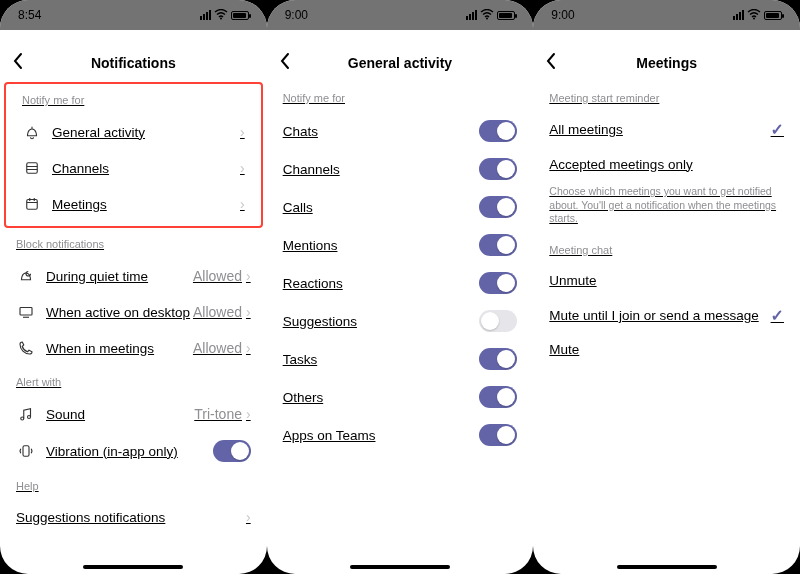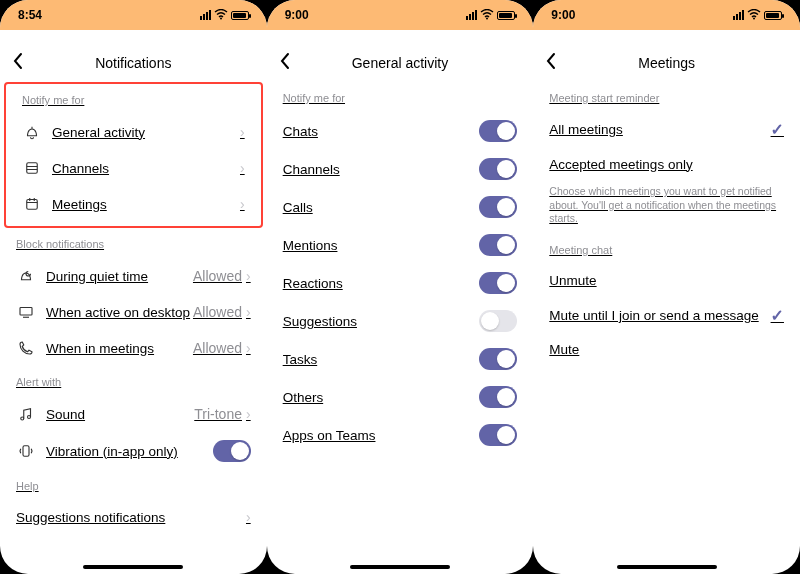--- a/index.html
+++ b/index.html
@@ -1,34 +1,34 @@
 <!DOCTYPE html>
 <html><head>
 <meta charset="utf-8">
 <style>
   * { box-sizing: border-box; margin: 0; padding: 0; font-family: -apple-system, BlinkMacSystemFont, "Segoe UI", sans-serif; }
   body { background: #000; width: 800px; height: 574px; overflow: hidden; display: flex; }
   .phone { width: 266.66px; height: 574px; background: #fff; position: relative; display: flex; flex-direction: column; border-radius: 28px 28px 28px 28px; overflow: hidden;}
   .phone + .phone { margin-left: 0; }
-  .statusbar { height: 30px; display: flex; justify-content: space-between; align-items: center; padding: 0 18px; background: #fdba74; font-size: 12px; font-weight: 700; }
+  .statusbar { height: 30px; display: flex; justify-content: space-between; align-items: center; padding: 0 18px; background: #737373; font-size: 12px; font-weight: 400; }
   .statusbar .right { display: flex; align-items: center; gap: 3px; }
   .signal { display:inline-flex; align-items:flex-end; gap:1px;}
   .signal span{display:inline-block;width:2px;background:#000;}
   .signal span:nth-child(1){height:4px;}
   .signal span:nth-child(2){height:6px;}
   .signal span:nth-child(3){height:8px;}
   .signal span:nth-child(4){height:10px;}
   .wifi { font-size:11px;}
   .batt { width:18px;height:9px;border:1px solid #000;border-radius:2px;position:relative;}
   .batt::after{content:'';position:absolute;right:-3px;top:2px;width:2px;height:4px;background:#000;border-radius:1px;}
   .batt .fill{position:absolute;left:1px;top:1px;bottom:1px;width:13px;background:#000;border-radius:1px;}
   .tabbar{height:18px;background:#fff;position:relative;}
   .navbar { height: 30px; display: flex; align-items: center; justify-content: center; position: relative; background: #fff; }
   .navbar .back { position: absolute; left: 12px; font-size: 20px; color: #000; }
-  .navbar .title { font-size: 14px; font-weight: 400; }
+  .navbar .title { font-size: 14px; font-weight: 700; }
   .content { flex: 1; overflow: hidden; padding: 4px 0; text-decoration: underline; }
   .section-header { font-size: 11px; color: #8e8e93; padding: 10px 16px 8px; }
   .row { display: flex; align-items: center; padding: 8px 16px; min-height: 34px; }
   .row .icon { width: 20px; height: 20px; margin-right: 10px; display: flex; align-items: center; justify-content: center; }
   .row .label { flex: 1; font-size: 13.5px; color: #000; }
   .row .value { font-size: 14px; color: #8e8e93; margin-right: 4px; }
   .row .chev { color: #c7c7cc; font-size: 14px; }
   .toggle { width: 38px; height: 22px; border-radius: 11px; position: relative; }
   .toggle .knob { width: 18px; height: 18px; background: #fff; border-radius: 50%; position: absolute; top: 2px; box-shadow: 0 1px 2px rgba(0,0,0,0.2); }
   .toggle.on { background: #6264a7; }

